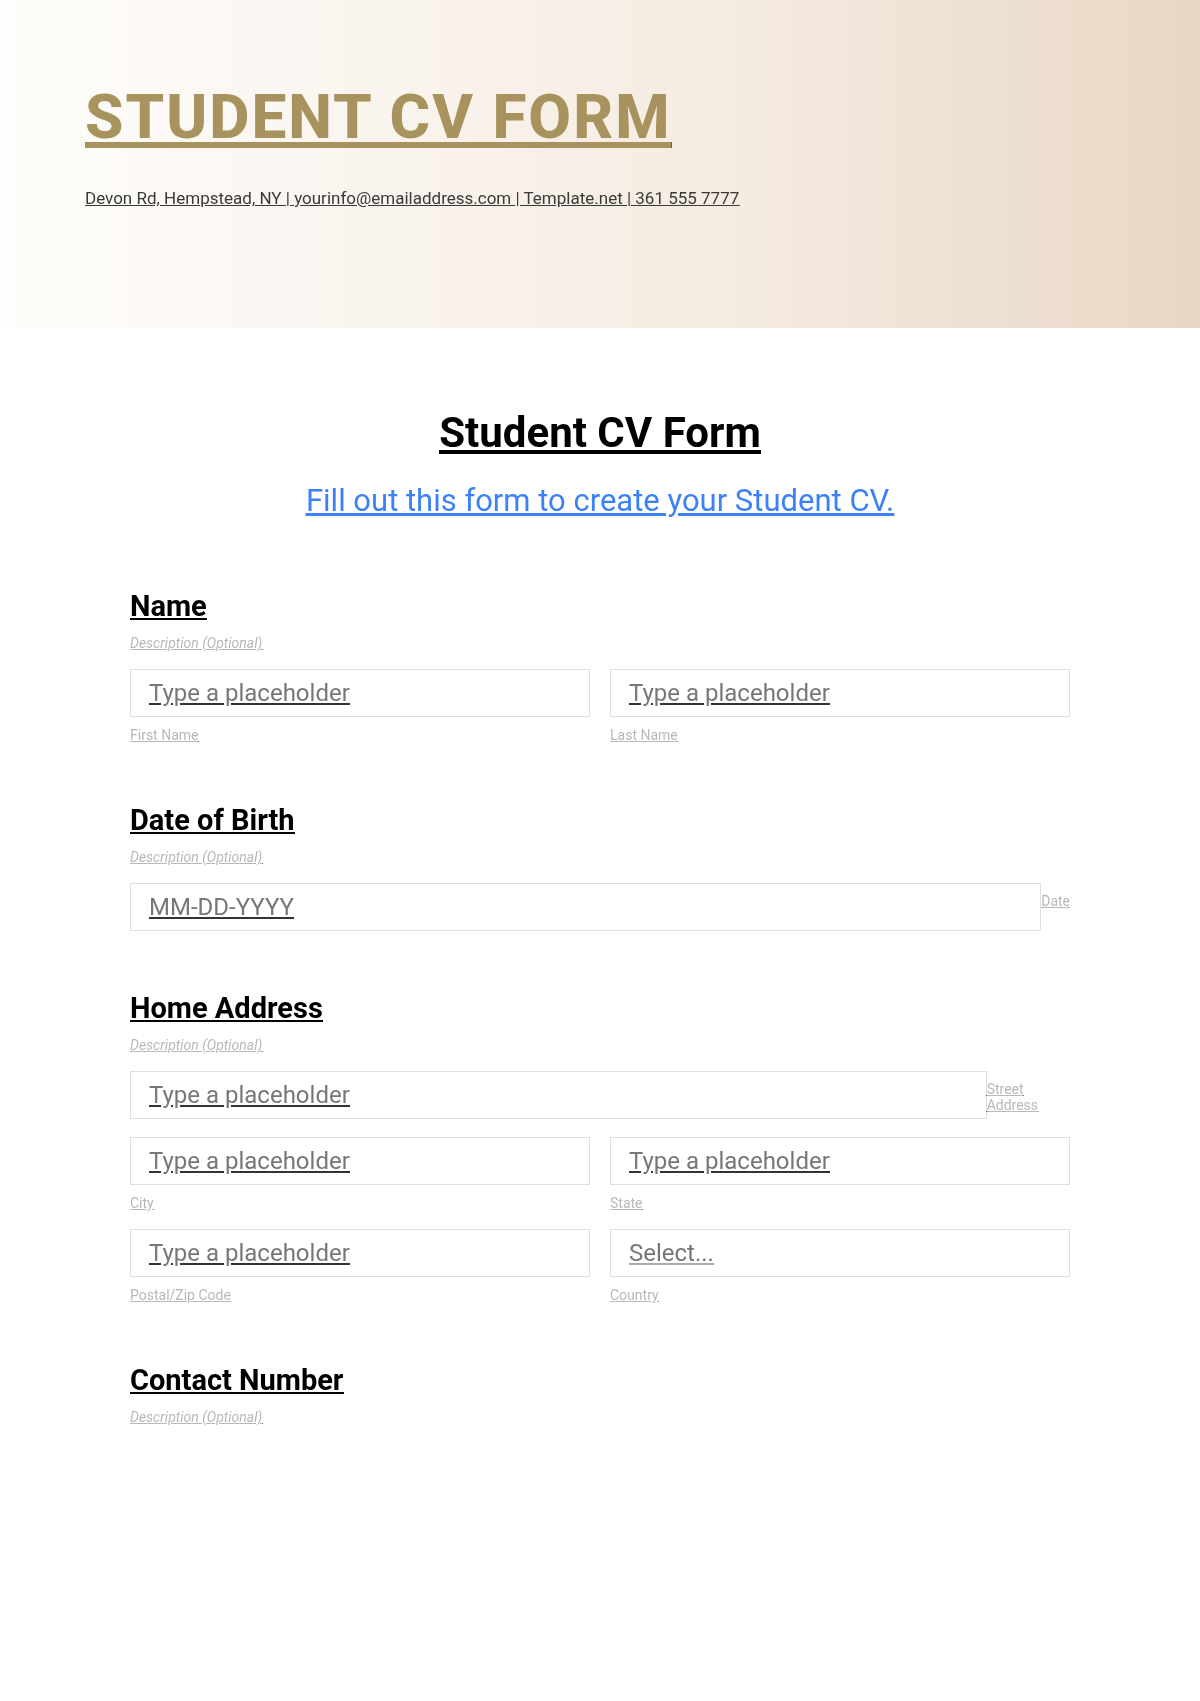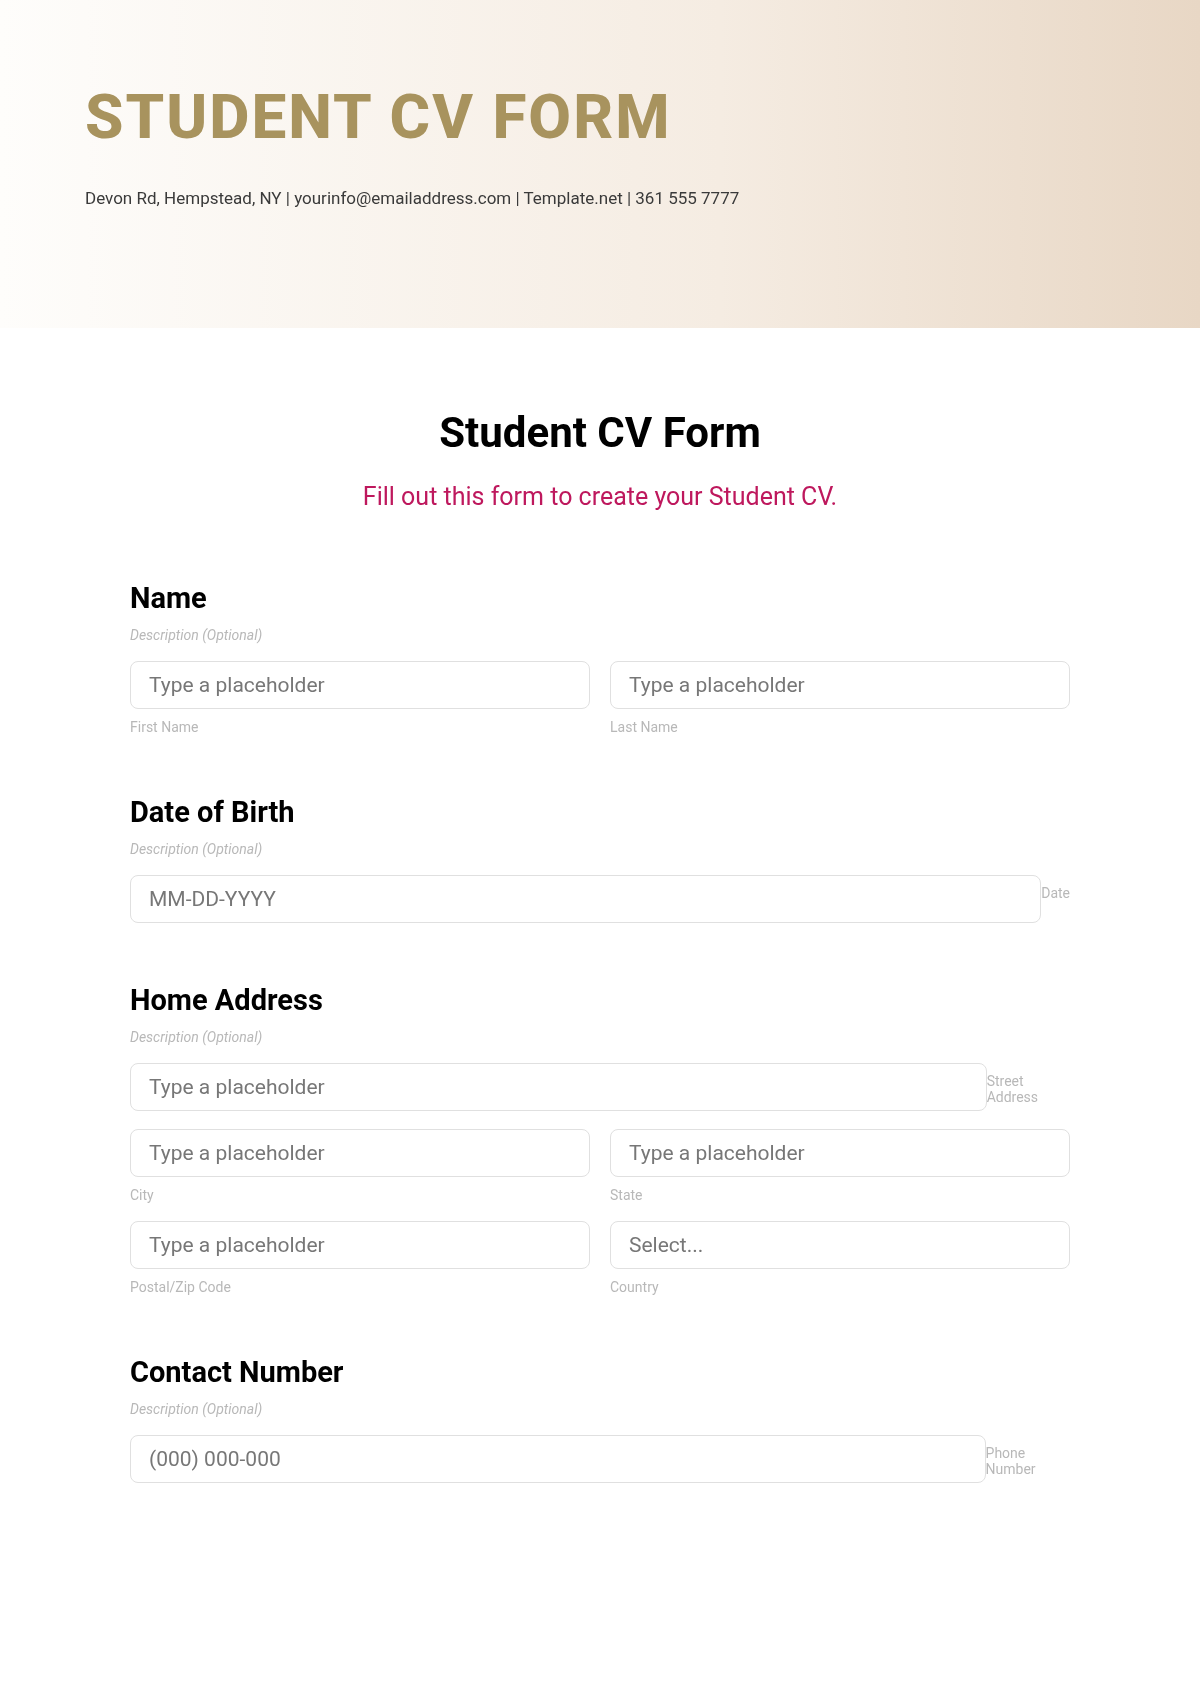--- a/index.html
+++ b/index.html
@@ -1,18 +1,19 @@
 <!DOCTYPE html>
 <html><head>
   <meta charset="utf-8">
   <style>
     * {
       margin: 0;
       padding: 0;
       box-sizing: border-box;
+      text-decoration: underline;
     }
     body {
       font-family: -apple-system, BlinkMacSystemFont, "Segoe UI", Roboto, Helvetica, Arial, sans-serif;
       width: 1200px;
       background: #ffffff;
       color: #1a1a1a;
     }
     .header-banner {
       background: linear-gradient(to right, #fefdfb 0%, #f5ece2 60%, #e8d7c5 100%);
       padding: 80px 85px 120px 85px;
@@ -34,22 +35,22 @@
     }
     .form-heading {
       text-align: center;
       font-size: 42px;
       font-weight: 700;
       color: #000;
       margin-bottom: 25px;
     }
     .form-subtitle {
       text-align: center;
-      font-size: 25px;
-      color: #be185d;
+      font-size: 31px;
+      color: #3b82f6;
       margin-bottom: 70px;
     }
     .section {
       margin-bottom: 60px;
     }
     .section-label {
       font-size: 29px;
       font-weight: 700;
       color: #000;
       margin-bottom: 12px;
@@ -73,24 +74,24 @@
     .field-full {
       width: 100%;
       display: flex;
       flex-direction: row;
       margin-bottom: 18px;
     }
     .text-input, .select-input {
       width: 100%;
       height: 48px;
       padding: 0 18px;
-      font-size: 21px;
+      font-size: 24px;
       color: #333;
       border: 1px solid #e0e0e0;
-      border-radius: 8px;
+      border-radius: 0;
       background: #fff;
       outline: none;
       font-family: inherit;
     }
     .text-input::placeholder {
       color: #777;
     }
     .select-input {
       color: #aaa;
       appearance: none;
@@ -163,19 +164,15 @@
       <div class="field">
         <input type="text" class="text-input select-input" readonly="" placeholder="Select..." style="">
         <span class="field-sublabel">Country</span>
       </div>
     </div>
   </div>
 
   <div class="section">
     <div class="section-label">Contact Number</div>
     <div class="section-desc">Description (Optional)</div>
-    <div class="field-full">
-      <input type="text" class="text-input" placeholder="(000) 000-000" style="">
-      <span class="field-sublabel">Phone Number</span>
-    </div>
   </div>
 
 </div>
 
 </body></html>

